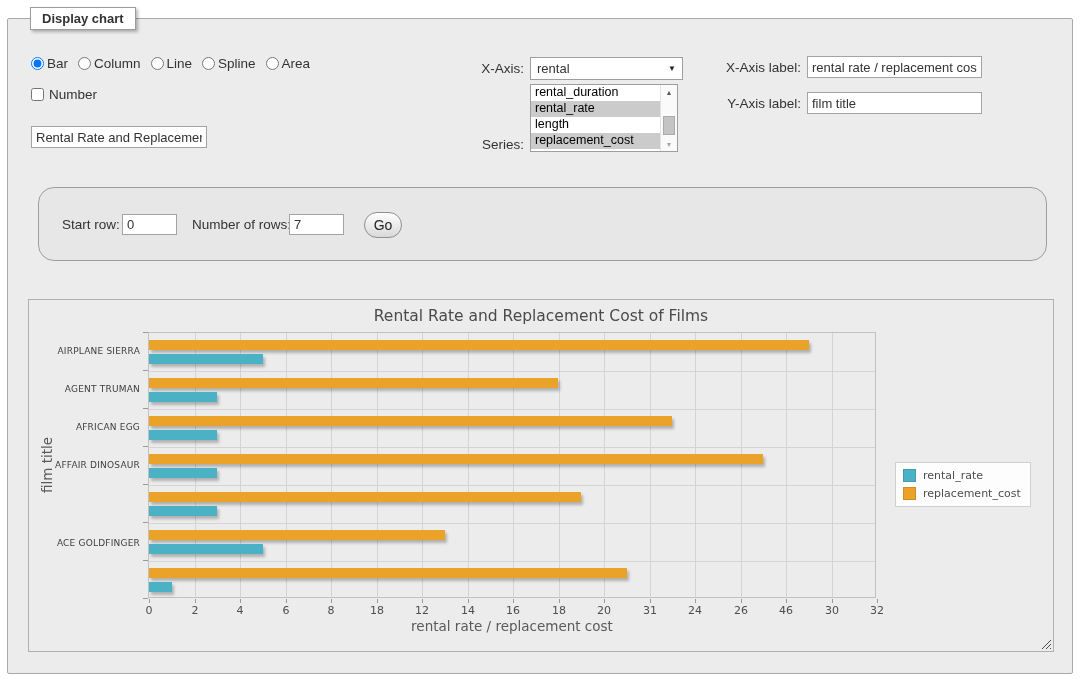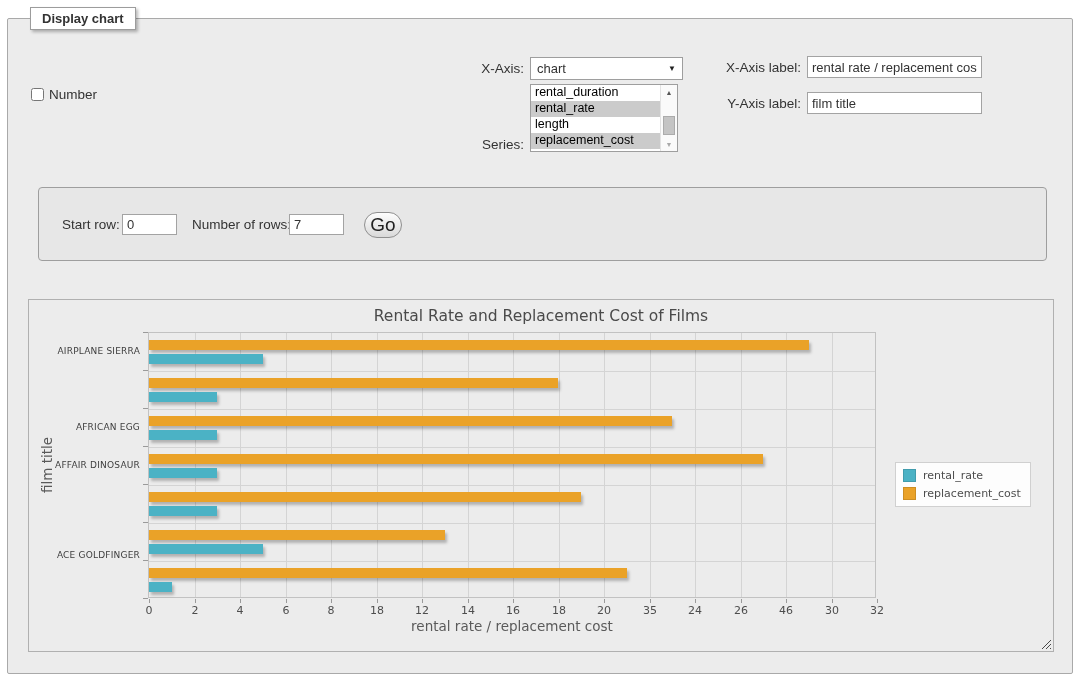--- a/index.html
+++ b/index.html
@@ -44,27 +44,27 @@
   .sbar { width:17px; background:#fafafa; border-left:1px solid #e2e2e2; position:relative; }
   .sbtn { position:absolute; left:0; width:100%; height:14px; display:flex; align-items:center;
           justify-content:center; font-size:7px; color:#555; }
   .sbtn.up { top:0; }
   .sbtn.down { bottom:0; color:#a9a9a9; }
   .sthumb { position:absolute; left:2px; top:31px; width:12px; height:19px; background:#c4c4c4;
             border:1px solid #ababab; }
 
   
   .rowpanel { position:absolute; left:30px; top:168px; width:1009px; height:74px;
-              background:#e7e7e7; border:1px solid #9e9e9e; border-radius:4px; }
+              background:#e7e7e7; border:1px solid #9e9e9e; border-radius:16px; }
   .rowpanel .lbl { top:29px; }
   #start-row-input  { left:83px;  top:26px; width:55px; height:21px; }
   #num-rows-input   { left:250px; top:26px; width:55px; height:21px; }
   .go-btn { position:absolute; left:325px; top:24px; width:38px; height:26px; border-radius:13px;
             border:1px solid #8f8f8f; background:linear-gradient(#fefefe,#d9d9d9);
-            font-size:19px; color:#222; font-family:"Liberation Sans",sans-serif; cursor:pointer; }
+            font-size:14px; color:#222; font-family:"Liberation Sans",sans-serif; cursor:pointer; }
 
   
   .chartpanel { position:absolute; left:20px; top:280px; width:1026px; height:353px;
                 background:#ececec; border:1px solid #b0b0b0;
                 font-family:"DejaVu Sans", sans-serif; }
   .ctitle { position:absolute; left:0; top:7px; width:100%; text-align:center;
             font-size:15.5px; color:#4a4a4a; }
   .plot { position:absolute; left:119px; top:32px; width:728px; height:266px;
           border:1px solid #c2c2c2; }
   .vgrid { position:absolute; top:0; width:1px; height:100%; background:#d4d4d4; }
@@ -88,30 +88,53 @@
           background:repeating-linear-gradient(-45deg, #4a4a4a 0 1px, transparent 1px 3px);
           clip-path:polygon(100% 0, 100% 100%, 0 100%); cursor:se-resize; }
 </style>
 </head>
 <body>
 
 <div class="page">
   <div class="fieldset">
     <div class="legendbox">Display chart</div>
 
+    <div class="radio-row">
+        <label>
+          <input type="radio" name="ctype" checked="" style="">
+          <span>Bar</span>
+        </label>
+        <label>
+          <input type="radio" name="ctype" style="">
+          <span>Column</span>
+        </label>
+        <label>
+          <input type="radio" name="ctype" style="">
+          <span>Line</span>
+        </label>
+        <label>
+          <input type="radio" name="ctype" style="">
+          <span>Spline</span>
+        </label>
+        <label>
+          <input type="radio" name="ctype" style="">
+          <span>Area</span>
+        </label>
+      </div>
 
     <div class="check-row">
       <input type="checkbox" style="">
       <span>Number</span>
     </div>
 
+    <input class="tinput" id="chart-title-input" value="Rental Rate and Replacemer" style="">
 
     <span class="lbl r" style="left:430px; top:42px; width:86px;">X-Axis:</span>
     <div class="fselect">
-      <span>chart</span>
+      <span>rental</span>
       <span class="arr">▼</span>
     </div>
 
     <span class="lbl r" style="left:430px; top:118px; width:86px;">Series:</span>
     <div class="listbox">
       <div class="opts">
           <div class="opt">rental_duration</div>
           <div class="opt sel">rental_rate</div>
           <div class="opt">length</div>
           <div class="opt sel">replacement_cost</div>
@@ -205,38 +228,39 @@
         <div class="xticklab" style="left:378px">12</div>
         <div class="xtickmark" style="left:439px"></div>
         <div class="xticklab" style="left:424px">14</div>
         <div class="xtickmark" style="left:484px"></div>
         <div class="xticklab" style="left:469px">16</div>
         <div class="xtickmark" style="left:530px"></div>
         <div class="xticklab" style="left:515px">18</div>
         <div class="xtickmark" style="left:575px"></div>
         <div class="xticklab" style="left:560px">20</div>
         <div class="xtickmark" style="left:621px"></div>
-        <div class="xticklab" style="left:606px">35</div>
+        <div class="xticklab" style="left:606px">31</div>
         <div class="xtickmark" style="left:666px"></div>
         <div class="xticklab" style="left:651px">24</div>
         <div class="xtickmark" style="left:712px"></div>
         <div class="xticklab" style="left:697px">26</div>
         <div class="xtickmark" style="left:757px"></div>
         <div class="xticklab" style="left:742px">46</div>
         <div class="xtickmark" style="left:803px"></div>
         <div class="xticklab" style="left:788px">30</div>
         <div class="xtickmark" style="left:848px"></div>
         <div class="xticklab" style="left:833px">32</div>
         <div class="ytickmark" style="top:32px"></div>
         <div class="ytickmark" style="top:70px"></div>
         <div class="ytickmark" style="top:108px"></div>
         <div class="ytickmark" style="top:146px"></div>
         <div class="ytickmark" style="top:184px"></div>
         <div class="ytickmark" style="top:222px"></div>
         <div class="ytickmark" style="top:260px"></div>
         <div class="ytickmark" style="top:298px"></div>
         <div class="ylab" style="top:32px">AIRPLANE SIERRA</div>
+        <div class="ylab" style="top:70px">AGENT TRUMAN</div>
         <div class="ylab" style="top:108px">AFRICAN EGG</div>
         <div class="ylab" style="top:146px">AFFAIR DINOSAUR</div>
-        <div class="ylab" style="top:236px">ACE GOLDFINGER</div>
+        <div class="ylab" style="top:224px">ACE GOLDFINGER</div>
       </div>
   </div>
 </div>
 
 </body></html>

